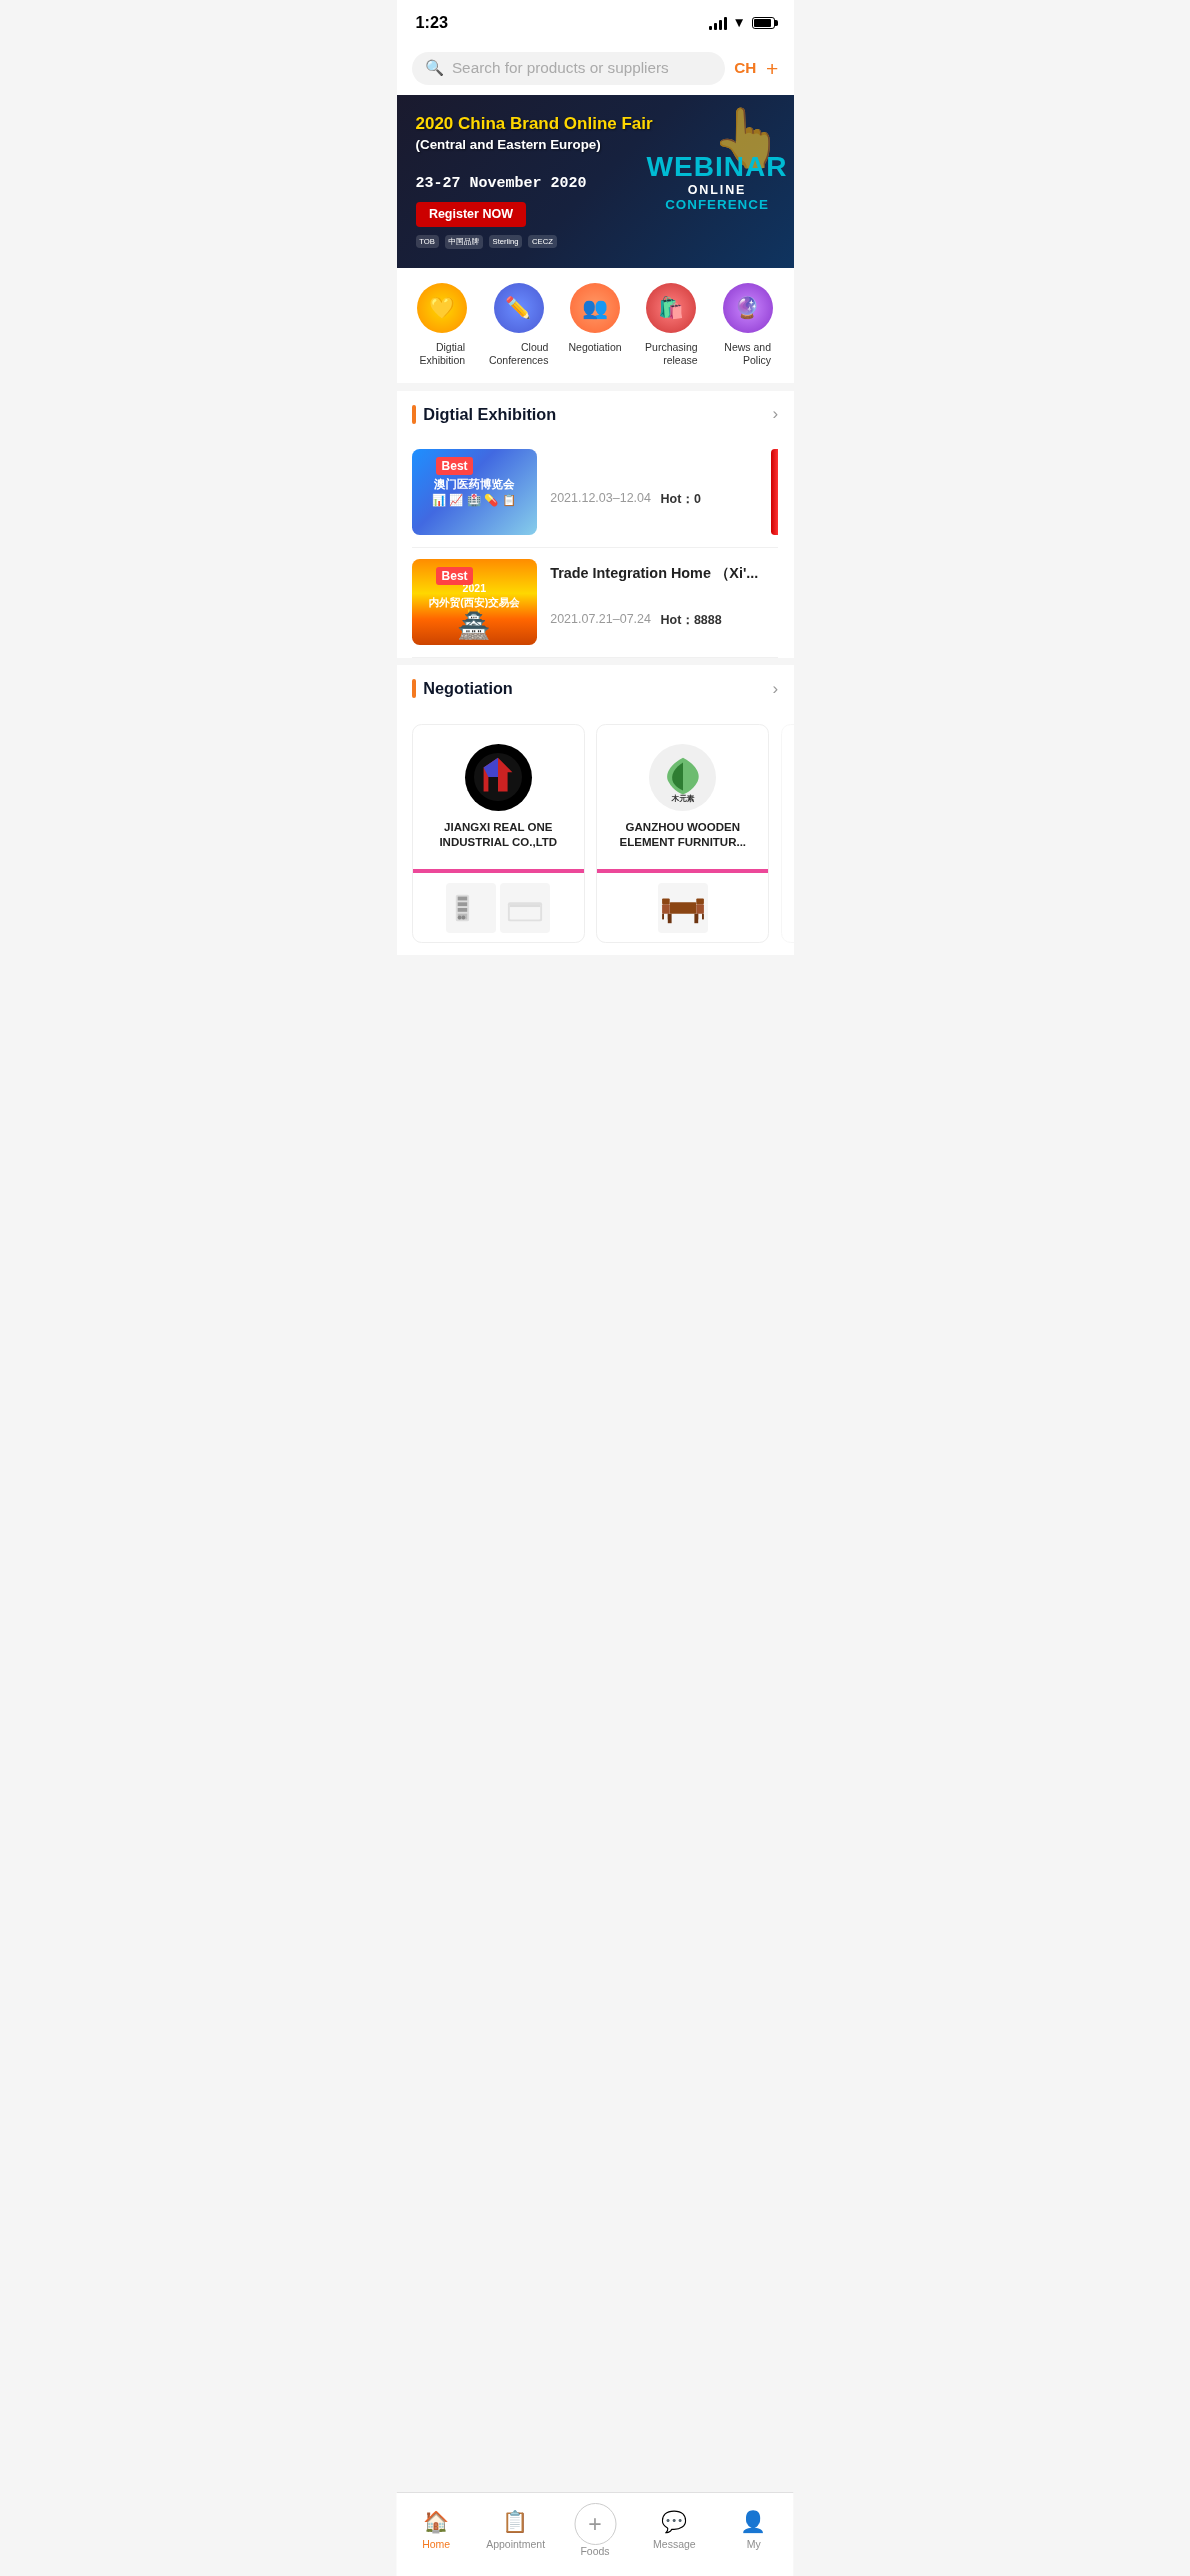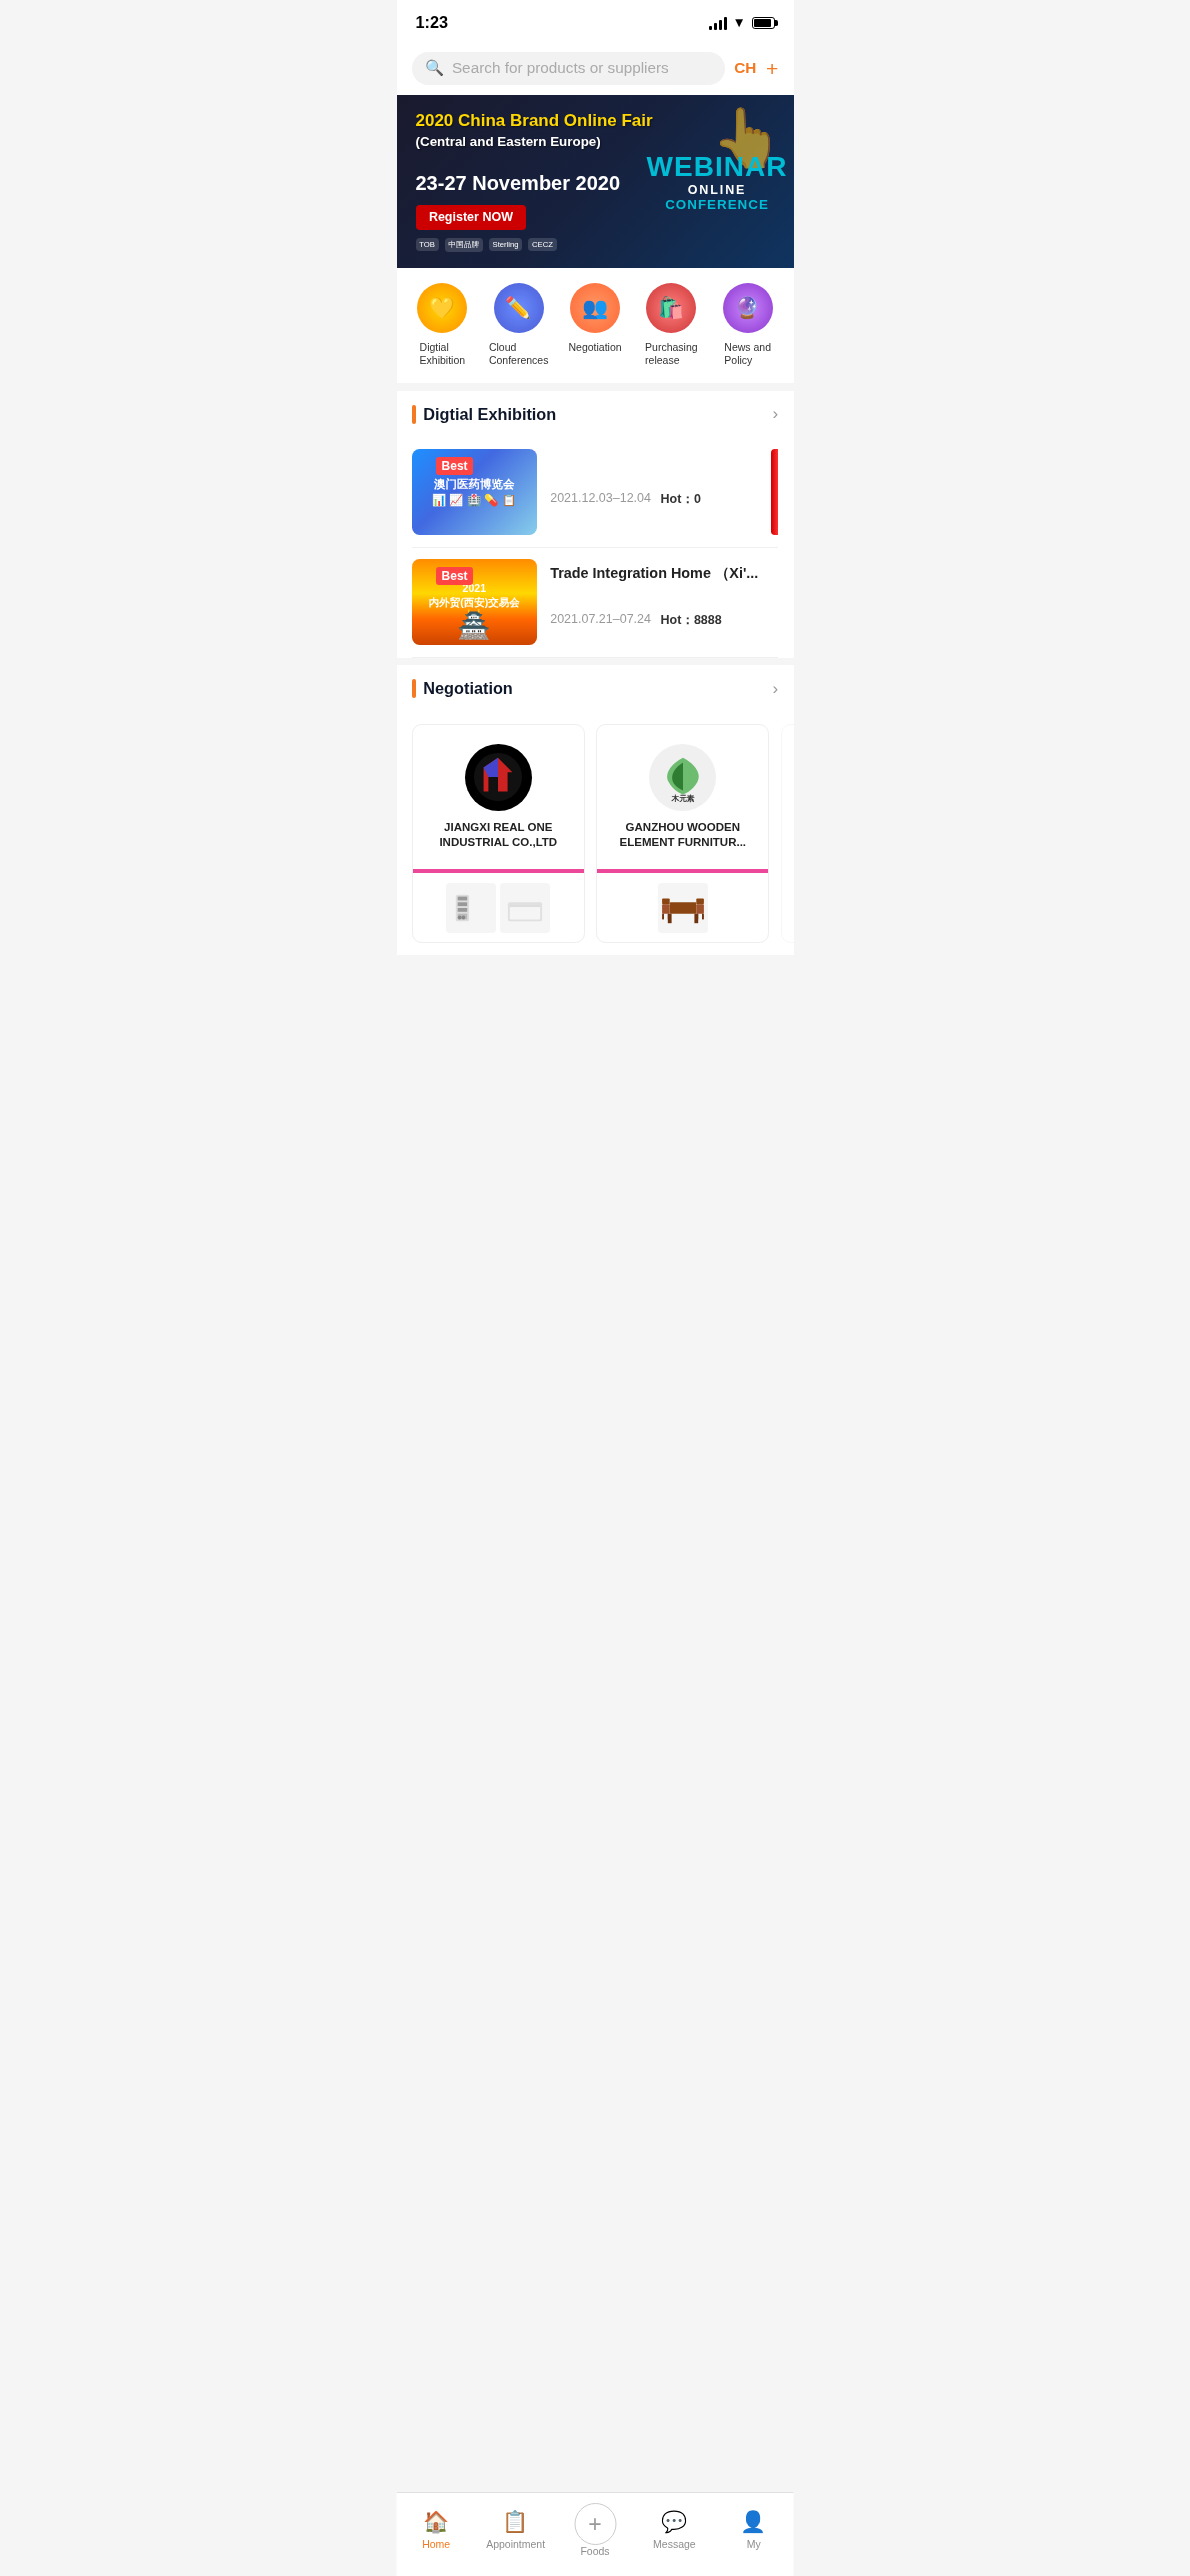--- a/index.html
+++ b/index.html
@@ -126,23 +126,24 @@
     }
     .banner-title {
       color: #FFD700;
       font-size: 17px;
       font-weight: 700;
       line-height: 1.3;
       text-shadow: 1px 1px 1.9px rgba(0,0,0,0.5);
     }
     .banner-subtitle {
       color: #fff;
-      font-size: 20px;
+      font-size: 15px;
       font-weight: 700;
       margin-top: 22px;
+      font-family: Liberation Mono, monospace;
     }
     .banner-btn {
       display: inline-block;
       background: #cc0000;
       color: #fff;
       font-size: 12.5px;
       font-weight: 600;
       padding: 5.8px 13.4px;
       border-radius: 3.8px;
       margin-top: 9.6px;
@@ -224,21 +225,21 @@
       font-size: 25px;
     }
     .icon-digital { background: radial-gradient(circle, #ffd700 0%, #ff8c00 100%); }
     .icon-cloud { background: radial-gradient(circle, #6a8dff 0%, #4a5ad4 100%); }
     .icon-negotiation { background: radial-gradient(circle, #ff9966 0%, #ff6633 100%); }
     .icon-purchasing { background: radial-gradient(circle, #ff8080 0%, #cc3333 100%); }
     .icon-news { background: radial-gradient(circle, #cc88ff 0%, #8833cc 100%); }
     .category-label {
       font-size: 10.5px;
       color: #333;
-      text-align: left;
+      text-align: right;
       line-height: 1.3;
     }
 
     
     .section-header {
       background: #fff;
       display: flex;
       justify-content: space-between;
       align-items: center;
       padding: 13.4px 15.3px;

